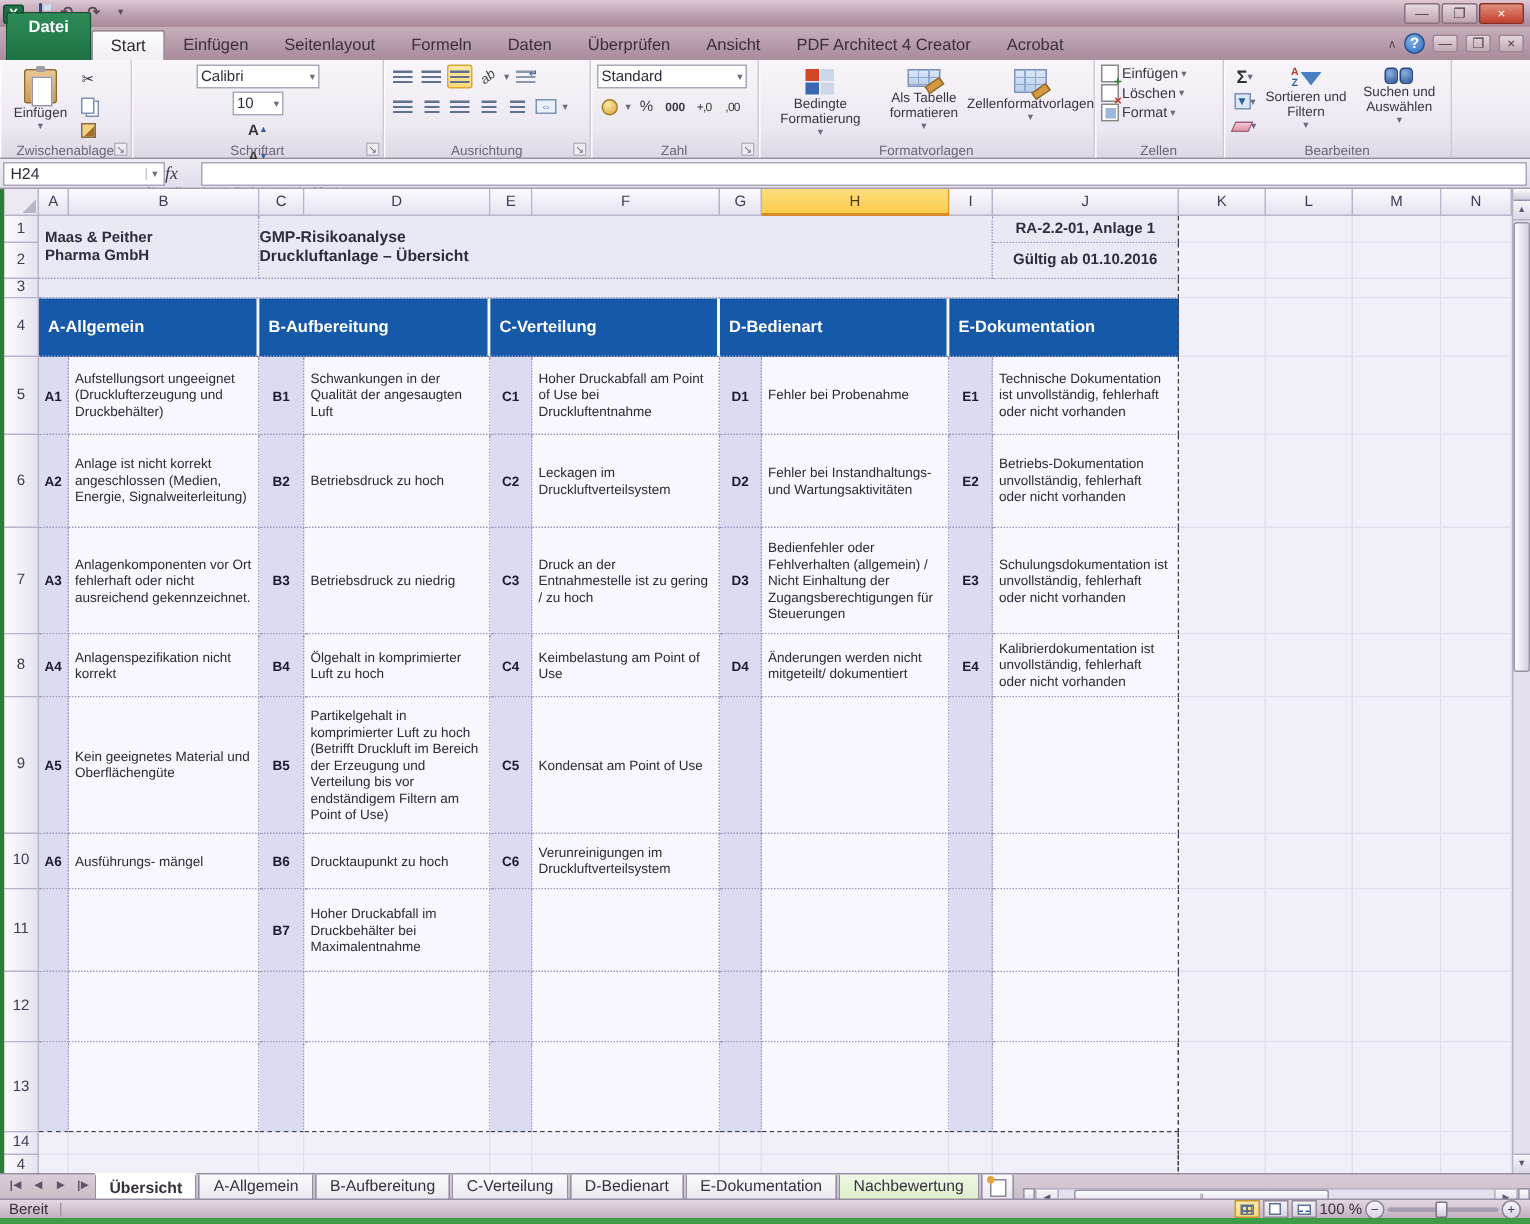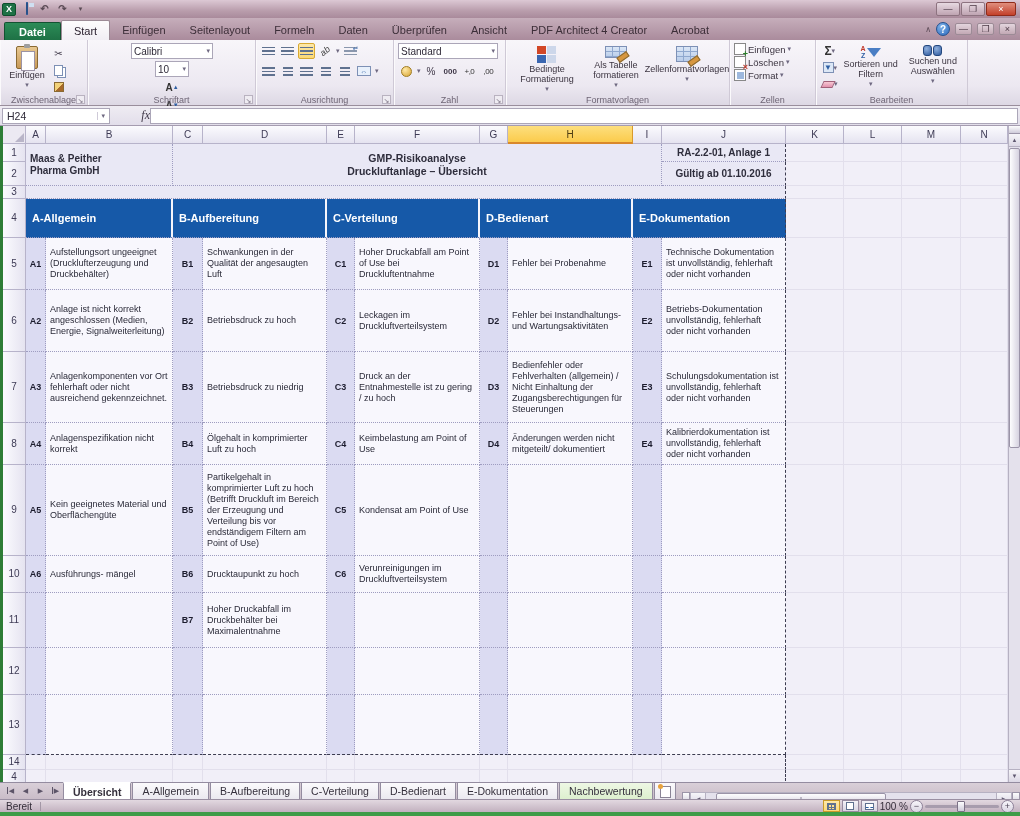--- a/index.html
+++ b/index.html
@@ -20,21 +20,21 @@
   .redo-i { color:#b9aab3; font-weight:bold; }
   .title-text { position:absolute; left:0; right:0; text-align:center; font-size:11px; color:#473440; }
   .winbtns { position:absolute; right:4px; top:2px; display:flex; gap:1px; }
   .wbtn { width:24px; height:14px; border:1px solid #8d7380; border-radius:2px;
     background:linear-gradient(#e7d9e1,#bfa4b2); font-size:9px; line-height:12px; text-align:center; color:#4c3a46; }
   .wbtn.close { background:linear-gradient(#e08f7e,#c3402a); color:#fff; border-color:#8f2b1a; width:30px; }
 
   
   .tabrow { position:absolute; top:18px; left:0; right:0; height:22px;
     background:linear-gradient(#c6aebb,#aa8b9c); display:flex; align-items:flex-end; }
-  .ftab { height:18px; margin:0 0 0 4px; padding:0 14px; background:linear-gradient(#2c8c57,#1E7145);
+  .ftab { height:32px; margin:0 0 0 4px; padding:0 14px; background:linear-gradient(#2c8c57,#1E7145);
     border:1px solid #135231; border-bottom:none; border-radius:2px 2px 0 0; color:#fff; font-size:11px;
     line-height:19px; font-weight:bold; }
   .rtab { height:20px; padding:0 12px; font-size:11px; line-height:20px; color:#3c2e38; }
   .rtab.active { background:linear-gradient(#fdfcfd,#f1eef4); border:1px solid #9c8b96; border-bottom:none;
     border-radius:2px 2px 0 0; color:#2c2230; }
   .tabrow-right { position:absolute; right:4px; top:4px; display:flex; align-items:center; gap:5px; }
   .chev-i { font-size:8px; color:#5d4b57; }
   .help-i { width:14px; height:14px; border-radius:50%; background:radial-gradient(circle at 35% 30%,#7fb2e8,#2f6cbf);
     color:#fff; font-size:10px; font-weight:bold; text-align:center; line-height:14px; border:1px solid #24518f; }
   .mini { width:17px; height:12px; font-size:9px; line-height:10px; text-align:center; color:#4c3a46;
@@ -107,40 +107,40 @@
   .binoc-i { display:flex; gap:1px; }
   .binoc-i i { width:9px; height:11px; background:radial-gradient(circle at 35% 30%,#8fb0dd,#2f5a9e); border:1px solid #23477e; border-radius:3px; }
   .sortfind { display:flex; flex-direction:column; align-items:center; width:64px; font-size:9px; line-height:10px; color:#3b3440; text-align:center; padding-top:2px; }
 
   
   .fbar { position:absolute; top:106px; left:0; right:0; height:20px; background:linear-gradient(#efecf3,#e2deea);
     border-bottom:1px solid #a59cb0; display:flex; align-items:center; padding:2px 2px; }
   .namebox { width:108px; height:16px; background:#fff; border:1px solid #aba6b8; font-size:10.5px; color:#2f2a38;
     display:flex; align-items:center; padding:0 4px; }
   .namebox .arr { margin-left:auto; font-size:7px; color:#6e6880; border-left:1px solid #cfcad8; padding-left:3px; }
-  .fx { width:40px; text-align:right; font-family:"Liberation Serif",serif; font-style:italic; font-size:12px; color:#3f3848; }
+  .fx { width:24px; text-align:left; font-family:"Liberation Serif",serif; font-style:italic; font-size:12px; color:#3f3848; }
   .ffield { flex:1; height:16px; background:#fff; border:1px solid #aba6b8; }
 
   
   .lower { position:absolute; top:126px; left:0; width:1020px; height:656px; background:#F1EFF8; border-left:3px solid #2E7D36; }
   table.sheet { border-collapse:separate; border-spacing:0; table-layout:fixed; width:1005px; }
   table.sheet td { overflow:hidden; vertical-align:middle; }
   .corner { background:#ECE9F2; border-right:1px solid #B7B3CA; border-bottom:1px solid #B7B3CA; position:relative; }
   .ctri { position:absolute; right:1px; bottom:1px; width:0; height:0; border-left:9px solid transparent; border-bottom:9px solid #b9b5c8; }
   .ch { background:linear-gradient(#FBFBFE,#E5E3F0); border-right:1px solid #B7B3CA; border-bottom:1px solid #B7B3CA;
     font-size:10px; color:#3E3B55; text-align:center; }
   .ch.sel { background:linear-gradient(#FDDF7E,#FBCB4C); border-right-color:#D99A2B; border-bottom:2px solid #D9882B; color:#4a3a10; }
   .rh { background:linear-gradient(to right,#FBFBFE,#E5E3F0); border-right:1px solid #B7B3CA; border-bottom:1px solid #B7B3CA;
     font-size:10px; color:#3E3B55; text-align:center; vertical-align:bottom; padding-bottom:1px; }
   td.plain { background:#F1EFF8; border-right:1px solid #E2DFEC; border-bottom:1px solid #E2DFEC; }
   td.tbl, td.band, td.cat, td.code, td.txt { border-right:1px dotted #9E9CC0; border-bottom:1px dotted #9E9CC0; }
   td.tbl { background:#E9E8F5; color:#2e2d3c; }
   td.band { background:#E9E8F5; }
   td.company { font-size:10px; font-weight:bold; padding:1px 4px; vertical-align:top; line-height:12px; }
-  td.stitle { font-size:10.5px; font-weight:bold; text-align:center; line-height:13px; }
+  td.stitle { font-size:10.5px; font-weight:bold; text-align:left; line-height:13px; }
   td.ref { font-size:10px; font-weight:bold; text-align:center; }
   td.cat { background:#1659A8; color:#fff; font-size:11px; font-weight:bold; padding-left:6px; border-right:2px solid #f6f5fb; }
   td.cat.pb-r { border-right:1px dashed #3C3C50; }
   td.code { background:#DBDBF2; font-size:9px; font-weight:bold; text-align:center; color:#1c1c2e; }
   td.txt { background:#F8F7FD; font-size:9px; color:#2a2a38; padding:2px 4px; line-height:11px; }
   .pb-r { border-right:1px dashed #3C3C50 !important; }
   .pb-b { border-bottom:1px dashed #3C3C50 !important; }
 
   
   .vscroll { position:absolute; top:0; right:0; width:12px; height:656px; background:#E4E1EC; border-left:1px solid #b6b1c2; }

